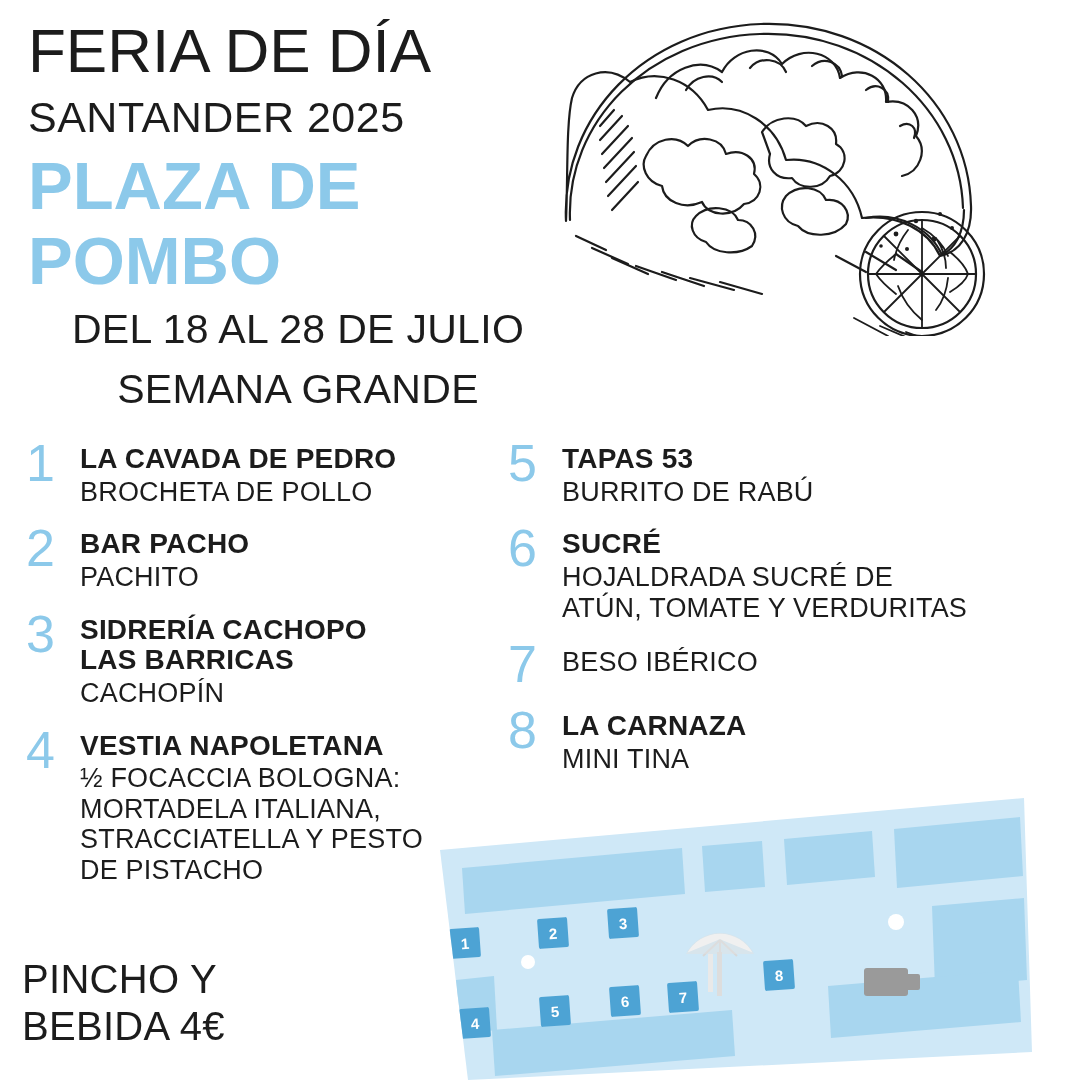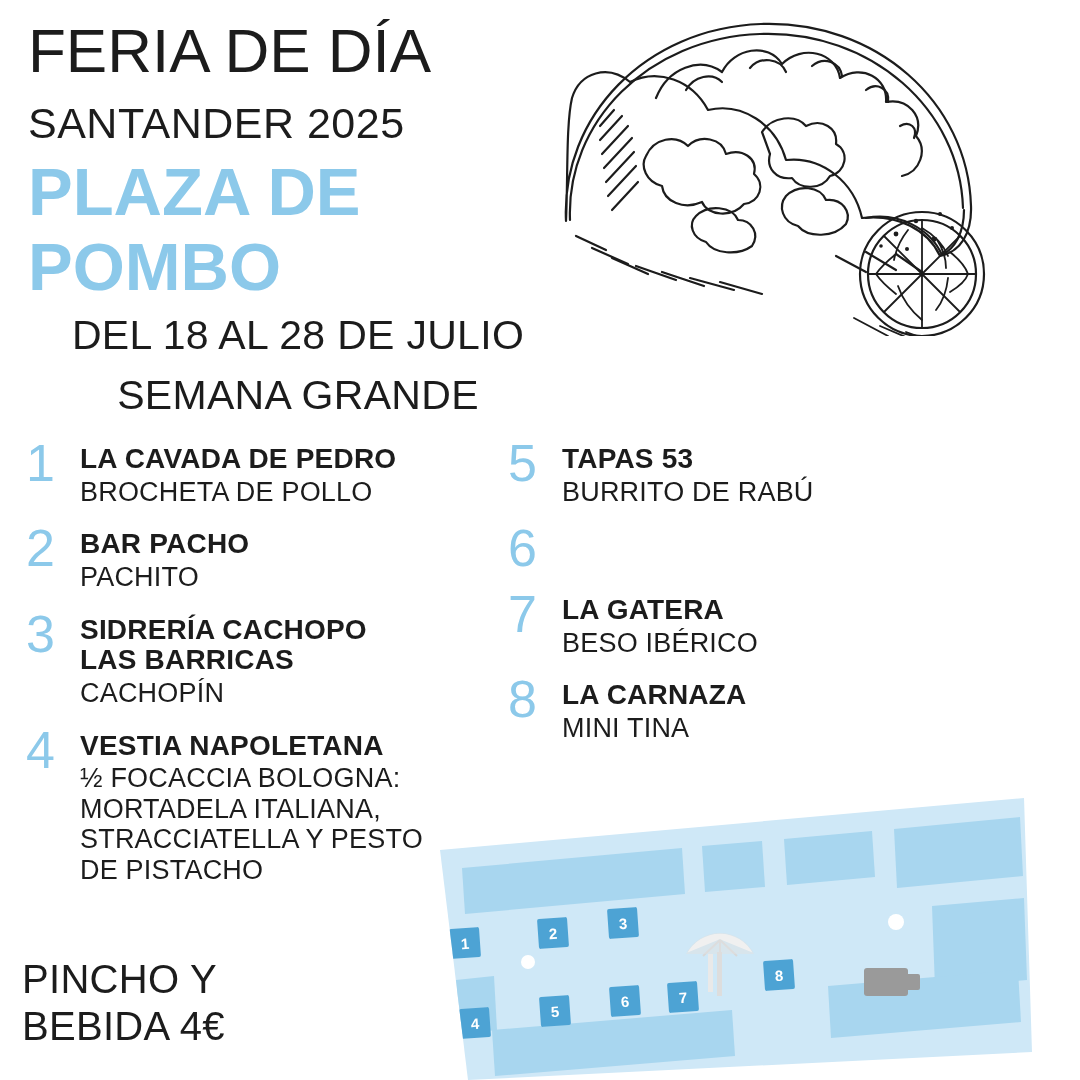--- a/index.html
+++ b/index.html
@@ -28,21 +28,21 @@
     color: #1c1c1c;
     line-height: 1.05;
     white-space: nowrap;
   }
   .title-sub {
     font-size: 43px;
     font-weight: 400;
     color: #1c1c1c;
     line-height: 1.15;
     letter-spacing: 0.5px;
-    margin-top: 16px;
+    margin-top: 10px;
   }
   .title-place {
     font-size: 67px;
     font-weight: 700;
     color: #8cc9ea;
     line-height: 0.98;
     letter-spacing: 0px;
     margin-top: 10px;
   }
   .title-dates {
@@ -220,26 +220,29 @@
     <div class="item">
       <div class="item-num">5</div>
       <div class="item-body">
         <div class="item-name">TAPAS 53</div>
         <div class="item-desc">BURRITO DE RABÚ</div>
       </div>
     </div>
 
     <div class="item">
       <div class="item-num">6</div>
+      <div class="item-body">
+        <div class="item-name">SUCRÉ</div>
+        <div class="item-desc">HOJALDRADA SUCRÉ DE<br>ATÚN, TOMATE Y VERDURITAS</div>
+      </div>
     </div>
 
     <div class="item">
       <div class="item-num">7</div>
       <div class="item-body">
-        <div class="item-name">LA GATERA</div>
         <div class="item-desc">BESO IBÉRICO</div>
       </div>
     </div>
 
     <div class="item">
       <div class="item-num">8</div>
       <div class="item-body">
         <div class="item-name">LA CARNAZA</div>
         <div class="item-desc">MINI TINA</div>
       </div>

